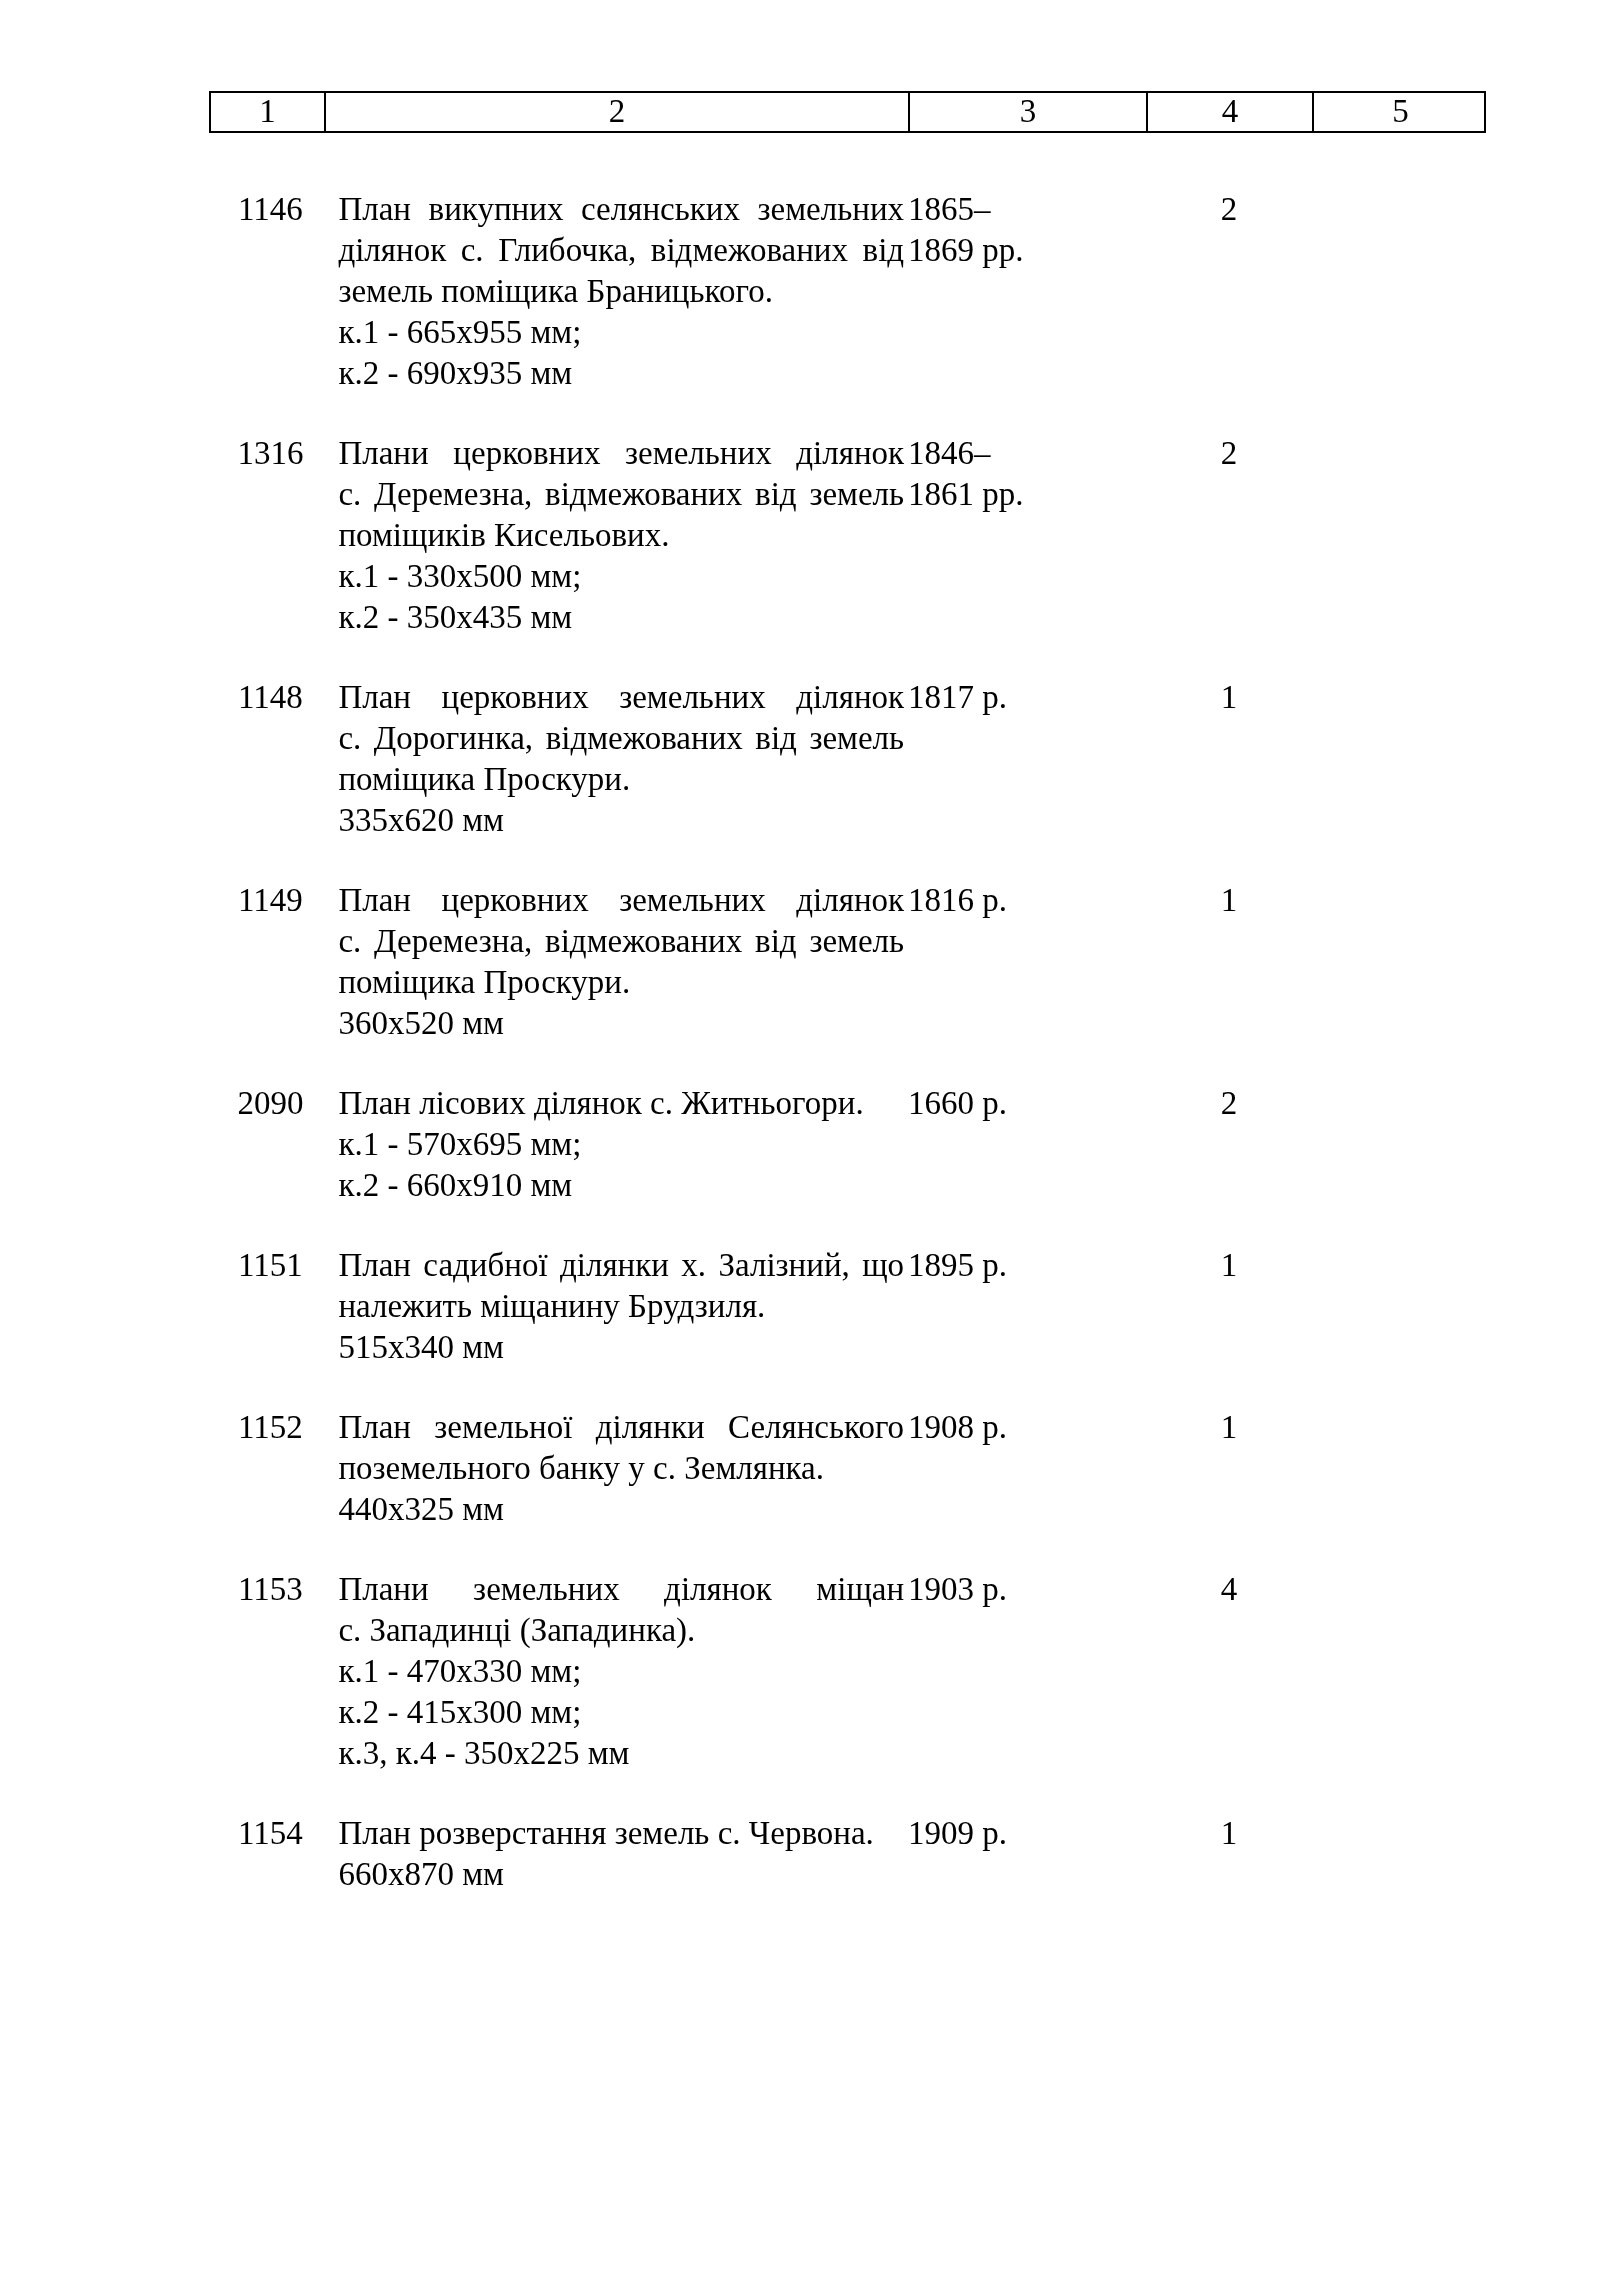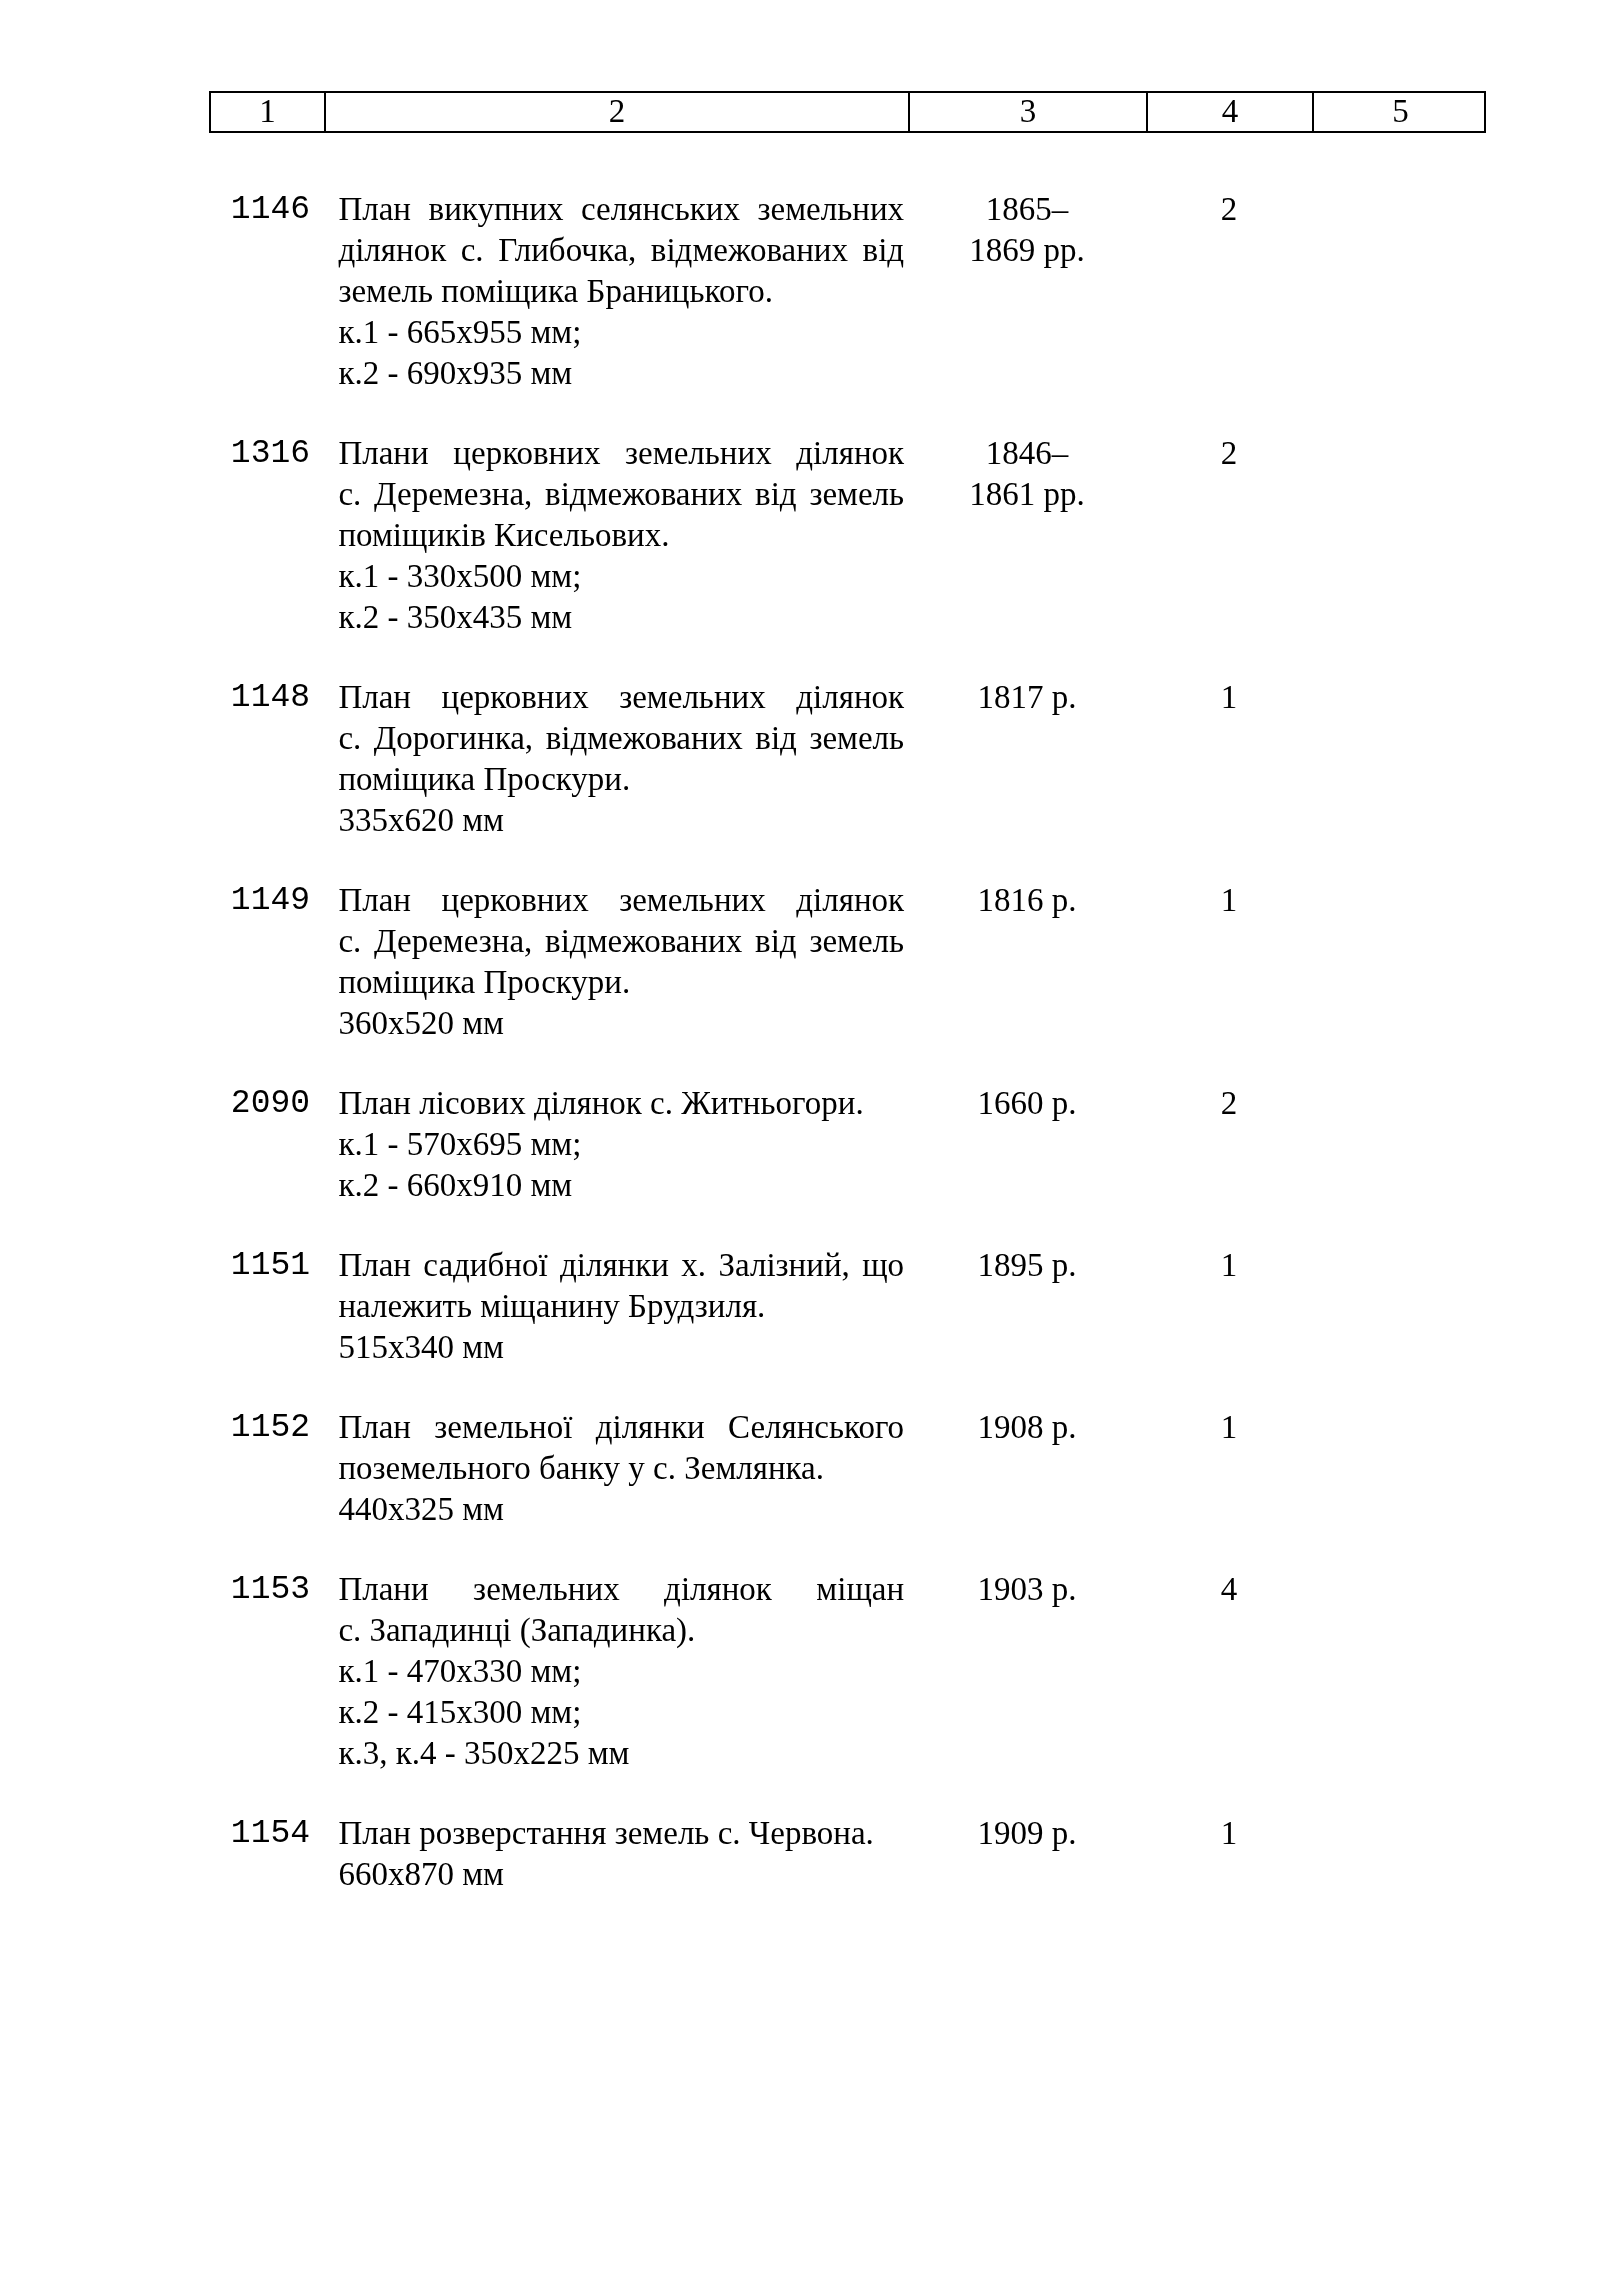--- a/index.html
+++ b/index.html
@@ -48,32 +48,31 @@
     gap: 39px;
   }
   .table-row {
     display: grid;
     grid-template-columns: 115px 584px 238px 166px 173px;
     align-items: start;
   }
   .cell-no {
     text-align: center;
     padding-left: 7.9px;
-    font-family: Liberation Mono, monospace;
   }
   .cell-desc {
     text-align: justify;
     text-justify: inter-word;
     white-space: pre-line;
     padding: 0 3.9px 0 14.4px;
     hyphens: none;
     font-family: Liberation Serif, serif;
   }
   .cell-date {
-    text-align: center;
+    text-align: left;
     white-space: pre-line;
   }
   .cell-count {
     text-align: center;
   }
   .cell-notes {
     text-align: center;
   }
 </style>
 </head>

